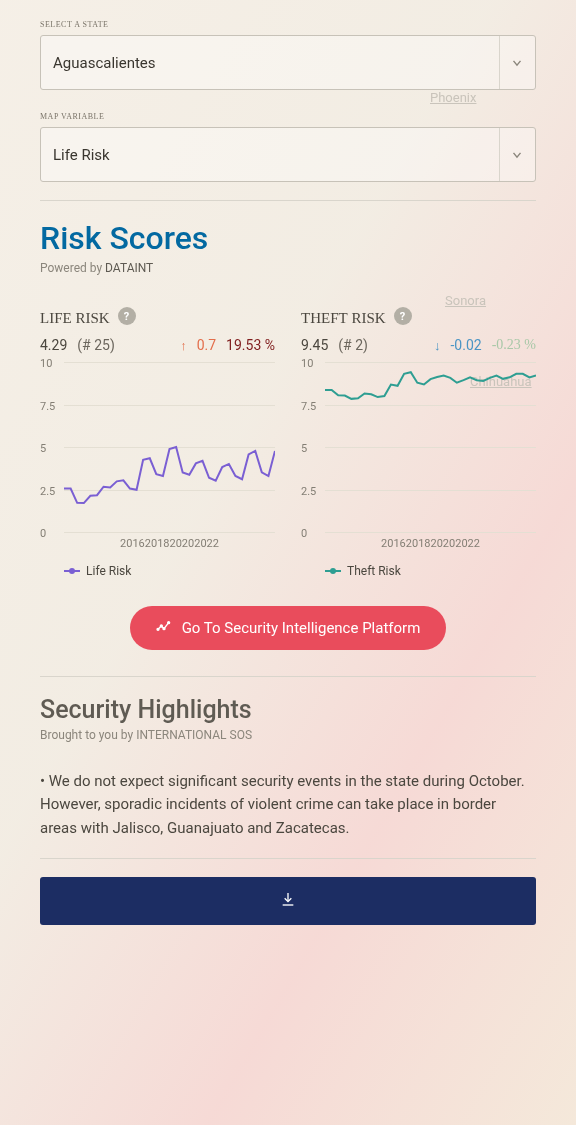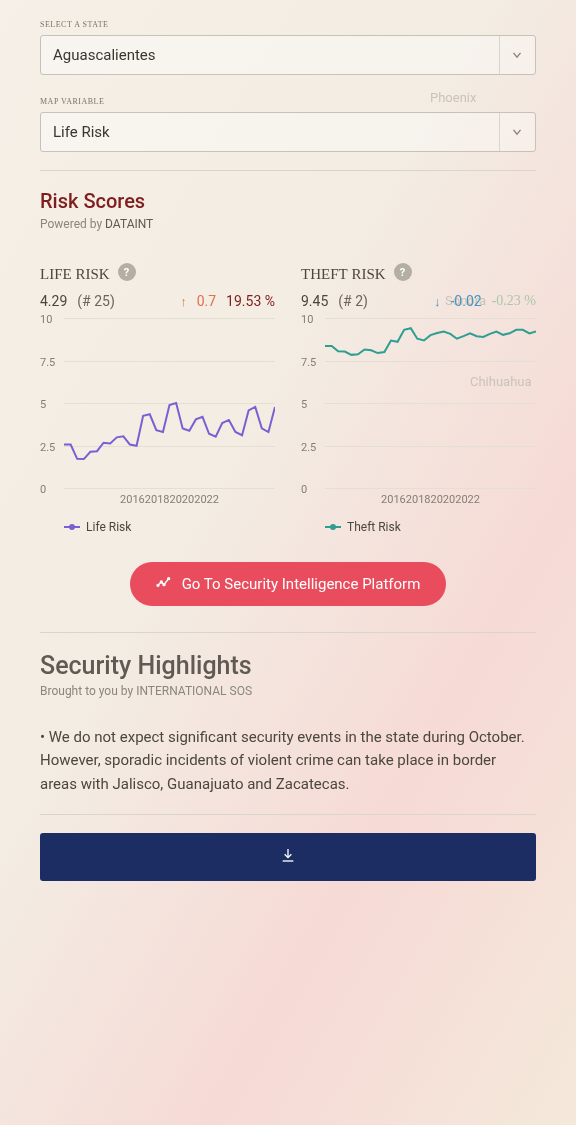--- a/index.html
+++ b/index.html
@@ -16,40 +16,41 @@
     inset: 0;
     background: linear-gradient(120deg, #f5efe6 0%, #f2ece2 40%, #f6d7d3 70%, #f4e7d8 100%);
     opacity: 0.9;
     z-index: 0;
   }
   .map-label {
     position: absolute;
     color: #c9c4bb;
     font-size: 13px;
     z-index: 0;
+    text-decoration: underline;
   }
   .content {
     position: relative;
     z-index: 1;
     padding: 16px 40px 20px 40px;
   }
   .field-label {
     font-size: 12px;
     letter-spacing: 0.5px;
     color: #7a7469;
     font-weight: 500;
     font-variant: all-small-caps;
     margin-bottom: 4px;
     font-family: Georgia, 'Times New Roman', serif;
   }
   .select {
     display: flex;
     align-items: center;
     justify-content: space-between;
-    height: 40px;
+    height: 55px;
     border: 1px solid #c7c2b8;
     border-radius: 3px;
     background: rgba(255,255,255,0.35);
     padding: 0 2px 0 12px;
     font-size: 15px;
     color: #3a362f;
     margin-bottom: 18px;
     cursor: pointer;
   }
   .select .caret-wrap {
@@ -59,22 +60,22 @@
     align-items: center;
     justify-content: center;
     border-left: 1px solid #d9d5cc;
   }
   .divider {
     height: 1px;
     background: #d9d5cc;
     margin: 14px 0 18px;
   }
   .scores-title {
-    font-size: 20px;
-    color: #7f1d1d;
+    font-size: 32px;
+    color: #0369a1;
     font-weight: 500;
     margin-bottom: 4px;
   }
   .powered {
     font-size: 12px;
     color: #8b867c;
     margin-bottom: 28px;
   }
   .powered .brand { color: #5e5a52; }
   .charts {

